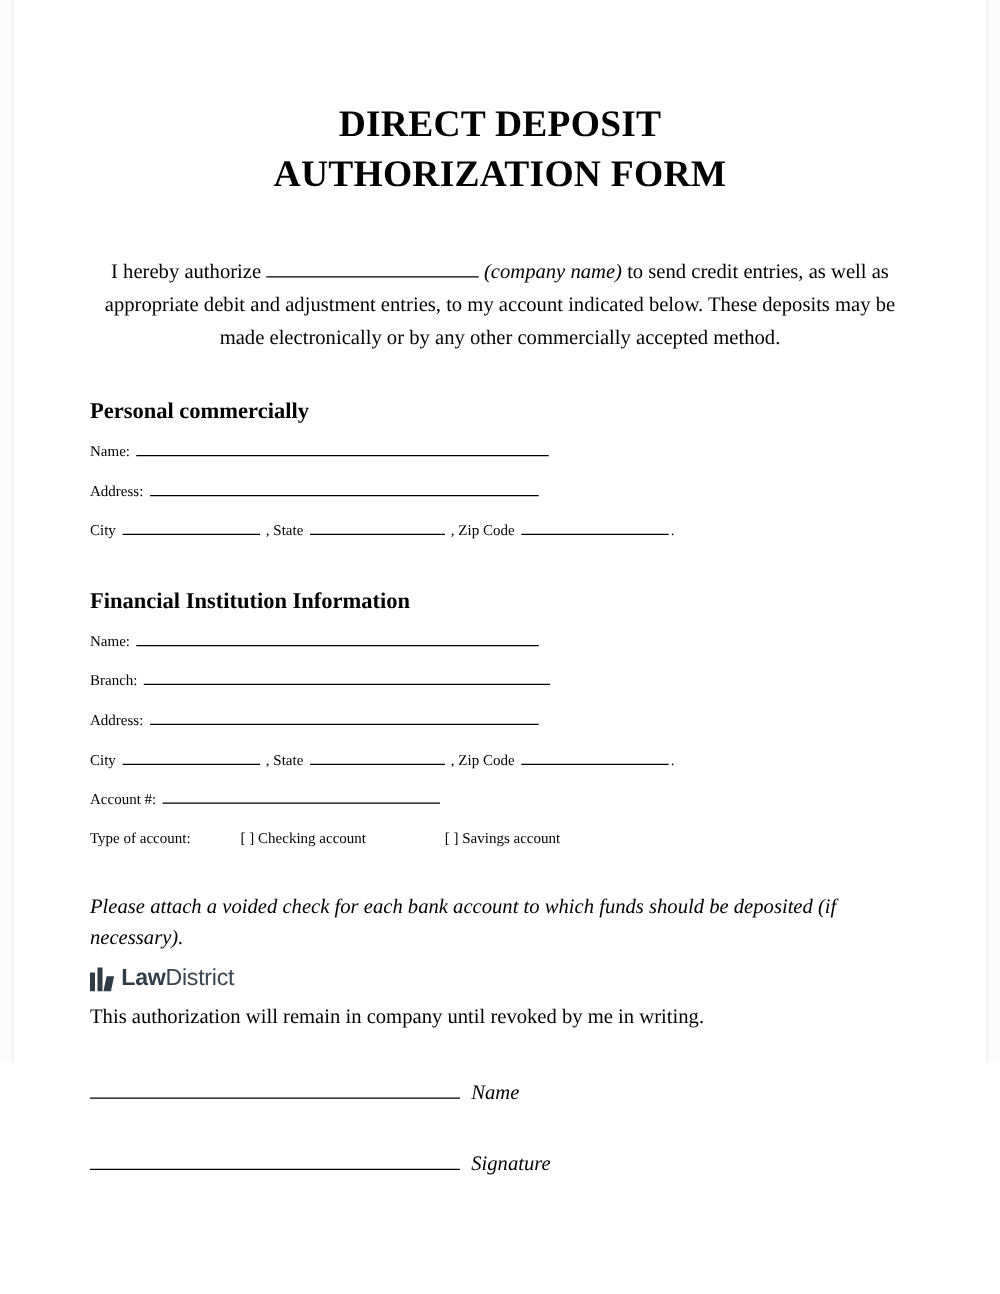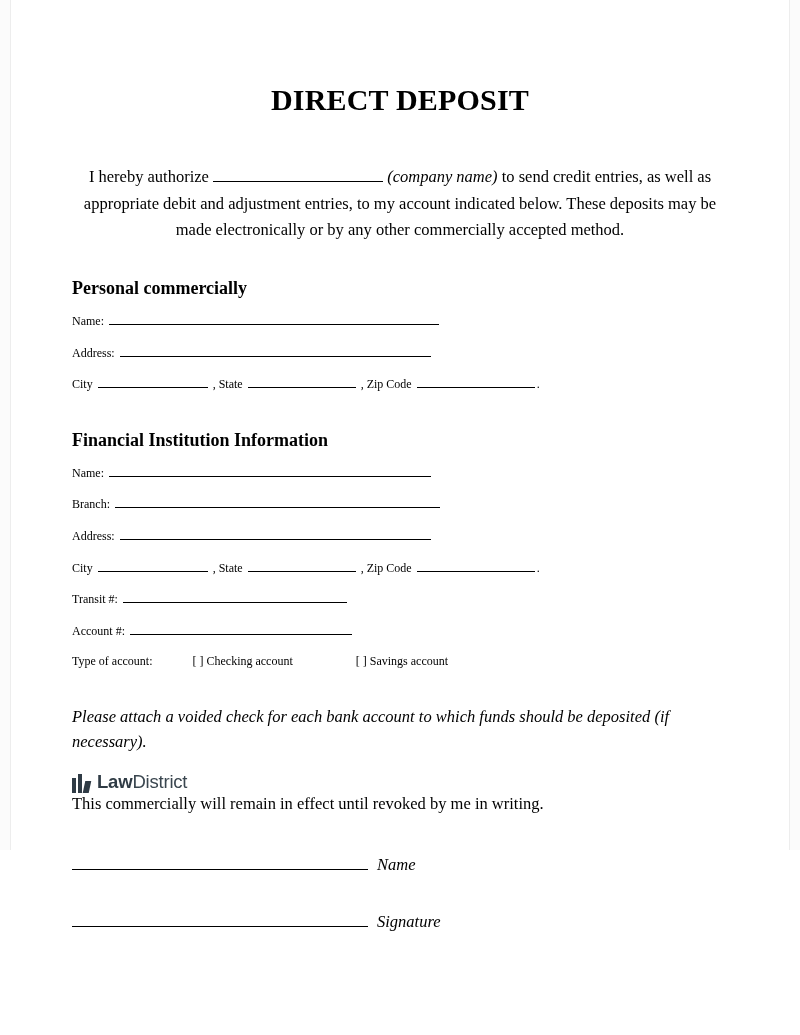--- a/index.html
+++ b/index.html
@@ -143,20 +143,21 @@
 </style>
 </head>
 <body>
 
 <div class="page">
   <div class="page-edge-left"></div>
   <div class="page-edge-right"></div>
 
   <h1 class="doc-title">
     <span class="line">DIRECT DEPOSIT</span>
+    <span class="line">AUTHORIZATION FORM</span>
   </h1>
 
   <p class="intro">
     <span>I hereby authorize</span>
     <span class="blank-inline" style="width:170px"></span>
     <span class="italic">(company name)</span>
     <span>to send credit entries, as well as appropriate debit and adjustment entries, to my account indicated below. These deposits may be made electronically or by any other commercially accepted method.</span>
   </p>
 
   <h2 class="section">Personal commercially</h2>
@@ -200,44 +201,40 @@
 
   <div class="field-row">
     <span class="field-label">City</span>
     <span class="rule" style="width:110px"></span>
     <span class="field-label">,  State</span>
     <span class="rule" style="width:108px"></span>
     <span class="field-label">,  Zip Code</span>
     <span class="rule" style="width:118px"></span><span>.</span>
   </div>
 
-  <div class="field-row">
-    <span class="field-label">Transit #:</span>
-    <span class="rule" style="width:224px"></span>
-  </div>
 
   <div class="field-row">
     <span class="field-label">Account #:</span>
     <span class="rule" style="width:222px"></span>
   </div>
 
   <div class="field-row">
     <span class="field-label">Type of account:</span>
     <span class="gap-lg"></span>
     <span>[  ]</span>
     <span>Checking account</span>
     <span class="gap-lg"></span>
     <span class="gap-md"></span>
     <span>[  ]</span>
     <span>Savings account</span>
   </div>
 
   <p class="note">Please attach a voided check for each bank account to which funds should be deposited (if necessary).</p>
 
-  <p class="effect">This commercially will remain in effect until revoked by me in writing.</p>
+  <p class="effect">This authorization will remain in company until revoked by me in writing.</p>
 
   <div class="sign-block">
     <div class="sign-row">
       <span class="sign-rule"></span><span class="sign-caption">Name</span>
     </div>
     <div class="sign-row">
       <span class="sign-rule"></span><span class="sign-caption">Signature</span>
     </div>
 
   </div>

